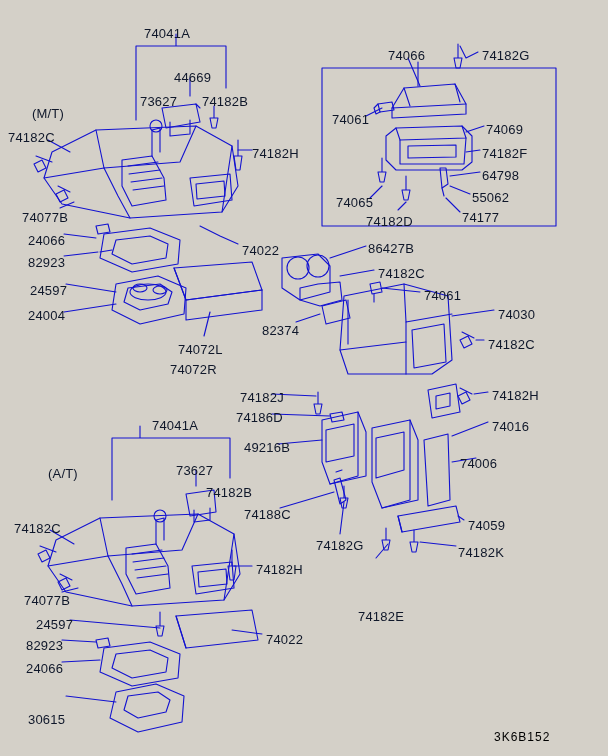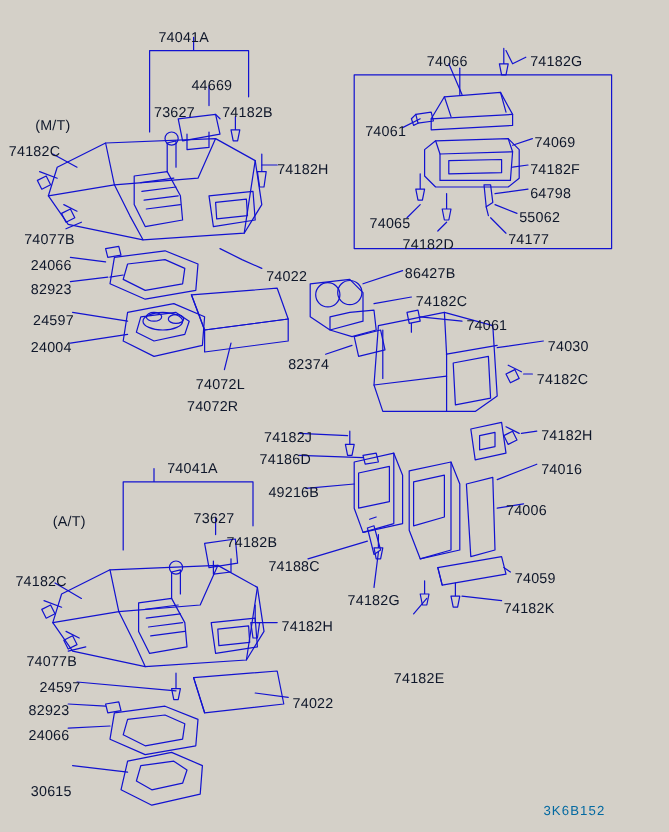--- a/index.html
+++ b/index.html
@@ -31,21 +31,21 @@
     position: absolute;
     color: #0f172a;
     font-size: 13px;
     font-family: "Liberation Sans", sans-serif;
     white-space: nowrap;
     letter-spacing: 0.2px;
     text-align: right;
   }
   .code {
     position: absolute;
-    color: #0369a1;
+    color: #000000;
     font-size: 12px;
     font-family: "Liberation Sans", sans-serif;
     letter-spacing: 1px;
   }
 </style>
 </head>
 <body>
 
 <div id="sheet">
 

